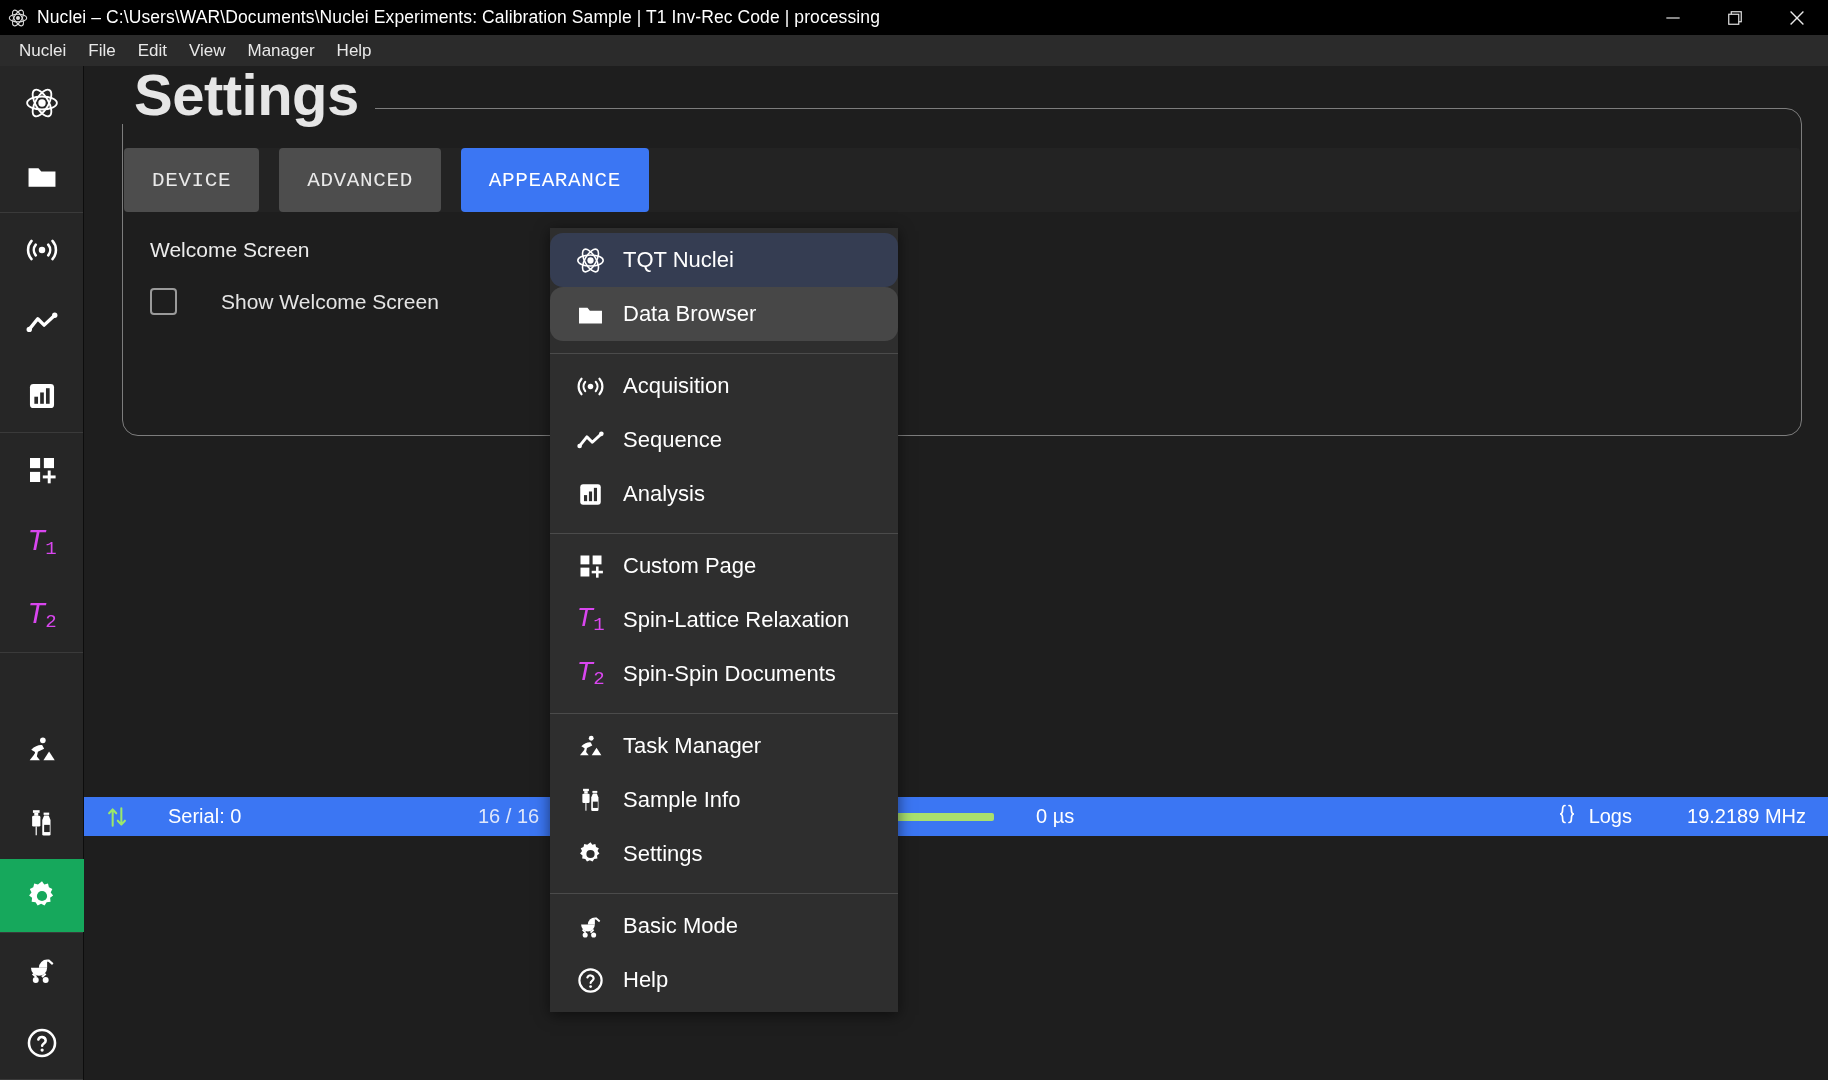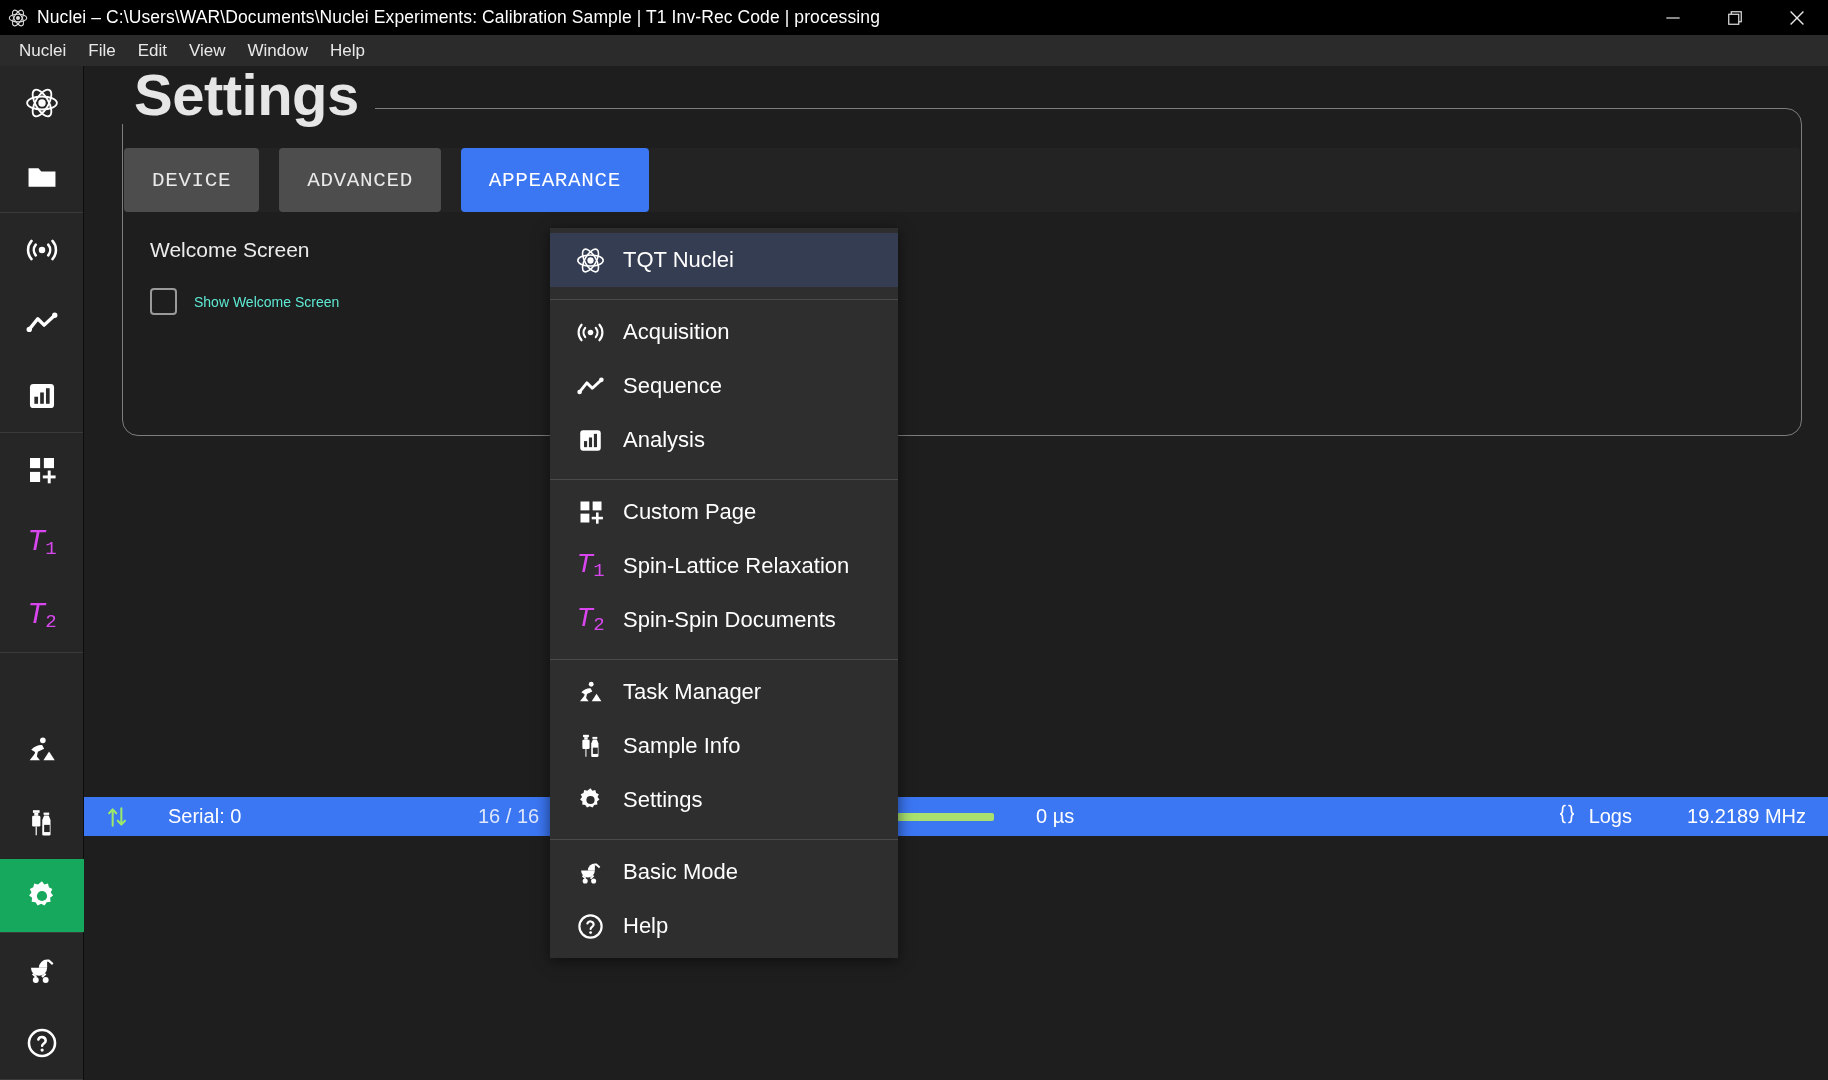--- a/index.html
+++ b/index.html
@@ -84,31 +84,31 @@
     color: #ececec; font-size: 21px;
   }
   .checkrow {
     position: absolute; left: 66px; top: 222px;
     display: flex; align-items: center; gap: 17px;
   }
   .checkbox {
     width: 27px; height: 27px; border: 2.4px solid #9a9a9a; border-radius: 4px;
     background: transparent;
   }
-  .checkrow .cb-label { color: #5eead4; font-size: 14px; }
+  .checkrow .cb-label { color: #e5e5e5; font-size: 21px; margin-left: 27px; }
 
   
   .dropdown {
     position: absolute; left: 550px; top: 228px; width: 348px;
     background: #2e2e2e; box-shadow: 0 3px 14px rgba(0,0,0,0.55);
     padding-top: 5px; padding-bottom: 5px; z-index: 40;
   }
   .dd-item {
     height: 54px; display: flex; align-items: center; padding-left: 26px;
-    color: #ffffff; font-size: 22px; gap: 18px;
+    color: #ffffff; font-size: 22px; gap: 18px; border-radius: 13px;
   }
   .dd-item.selected { background: #353d52; }
   .dd-item.hover { background: #474747; }
   .dd-ico { width: 29px; height: 29px; display: flex; align-items: center; justify-content: center; flex: none; }
   .dd-ico svg { display: block; }
   .dd-ico .tglyph { font-size: 28px; }
   .dd-sep { height: 1px; background: #4b4b4b; margin: 5px 0; }
   .dd-gap { height: 7px; }
 
   
@@ -163,21 +163,21 @@
         </svg>
       </div>
     </div>
   </div>
 
   <div class="menubar">
     <span class="mi">Nuclei</span>
     <span class="mi">File</span>
     <span class="mi">Edit</span>
     <span class="mi">View</span>
-    <span class="mi">Window</span>
+    <span class="mi">Manager</span>
     <span class="mi">Help</span>
   </div>
 
   <div class="rail">
 
     <div class="rail-sec">
       <div class="rail-item">
         <span>
           <svg viewBox="0 0 24 24" width="34" height="34">
             <ellipse cx="12" cy="12" rx="10.5" ry="4.6" fill="none" stroke="#fff" stroke-width="1.3"></ellipse>
@@ -363,20 +363,28 @@
         <svg viewBox="0 0 24 24" width="29" height="29">
           <ellipse cx="12" cy="12" rx="10.5" ry="4.6" fill="none" stroke="#fff" stroke-width="1.3"></ellipse>
           <ellipse cx="12" cy="12" rx="10.5" ry="4.6" fill="none" stroke="#fff" stroke-width="1.3" transform="rotate(60 12 12)"></ellipse>
           <ellipse cx="12" cy="12" rx="10.5" ry="4.6" fill="none" stroke="#fff" stroke-width="1.3" transform="rotate(120 12 12)"></ellipse>
           <circle cx="12" cy="12" r="2.6" fill="#fff"></circle>
         </svg>
       </span>
       <span>TQT Nuclei</span>
     </div>
 
+    <div class="dd-item hover">
+      <span class="dd-ico">
+        <svg viewBox="0 0 24 24" width="29" height="29">
+          <path d="M2.5 6.5h7l2 2.4h10v10.6h-19z" fill="#fff"></path>
+        </svg>
+      </span>
+      <span>Data Browser</span>
+    </div>
 
     <div class="dd-gap"></div>
     <div class="dd-sep"></div>
 
     <div class="dd-item">
       <span class="dd-ico">
         <svg viewBox="0 0 24 24" width="29" height="29">
           <circle cx="12" cy="12" r="2.3" fill="#fff"></circle>
           <path d="M7.6 8.2a6 6 0 000 7.6" fill="none" stroke="#fff" stroke-width="1.8" stroke-linecap="round"></path>
           <path d="M16.4 8.2a6 6 0 010 7.6" fill="none" stroke="#fff" stroke-width="1.8" stroke-linecap="round"></path>

